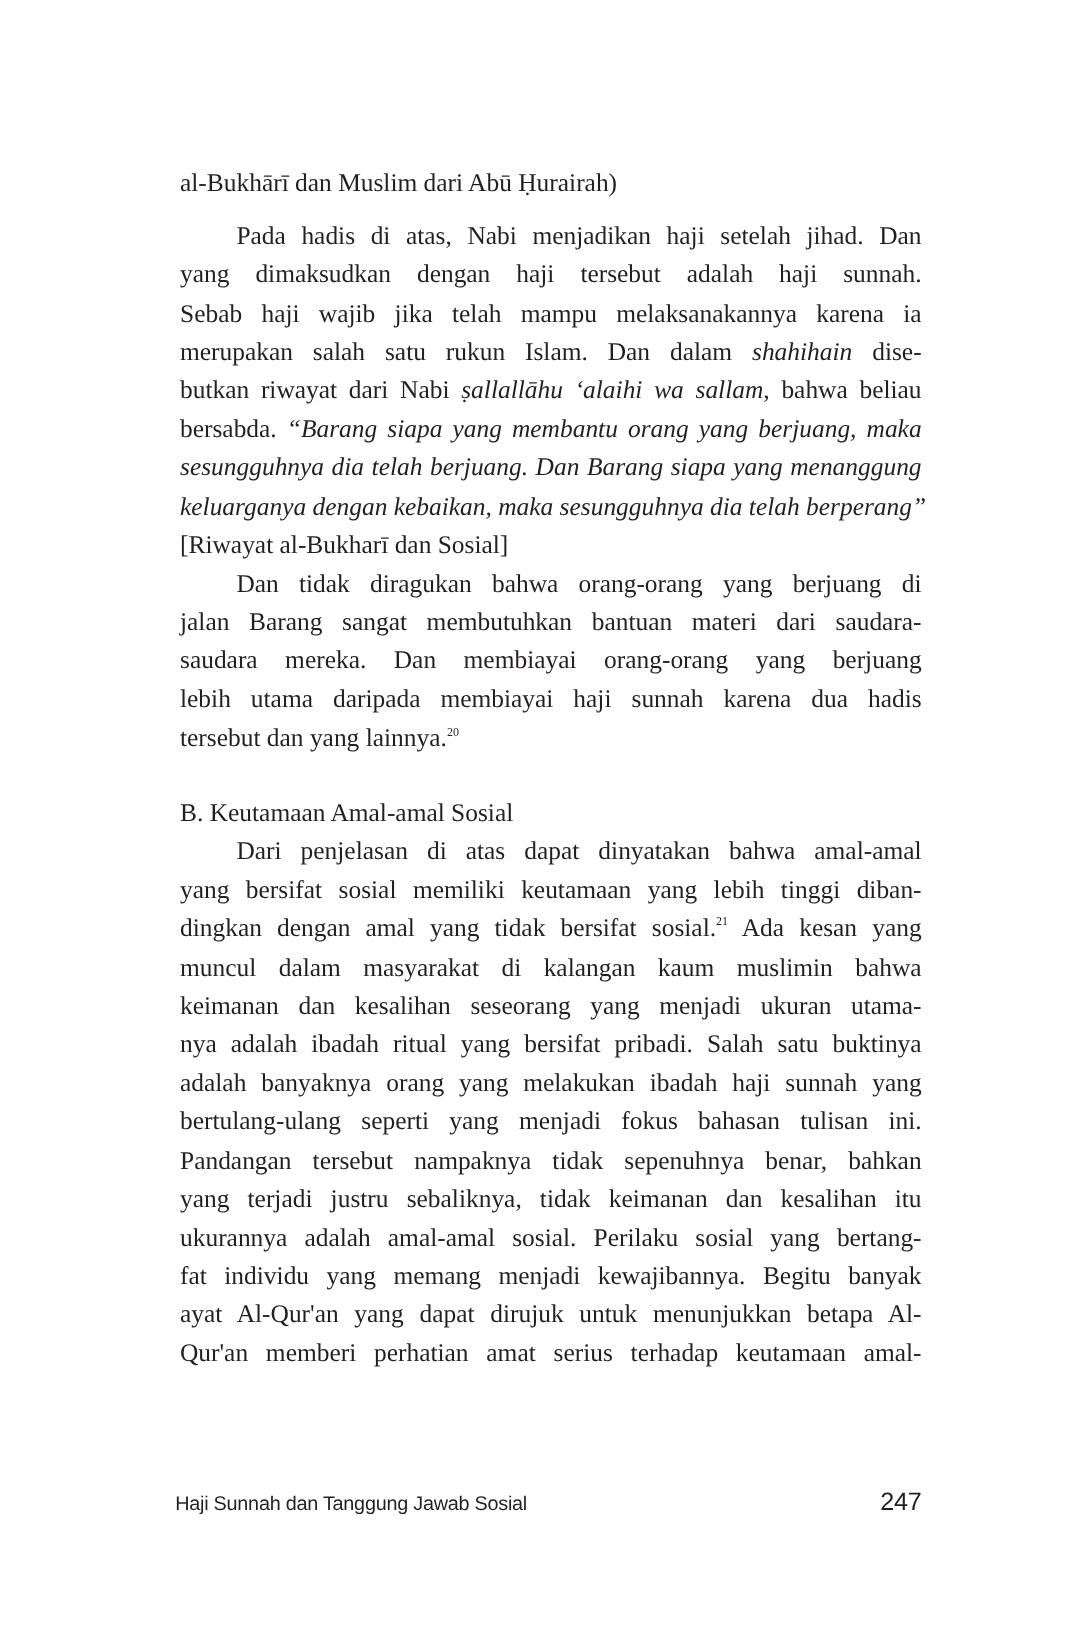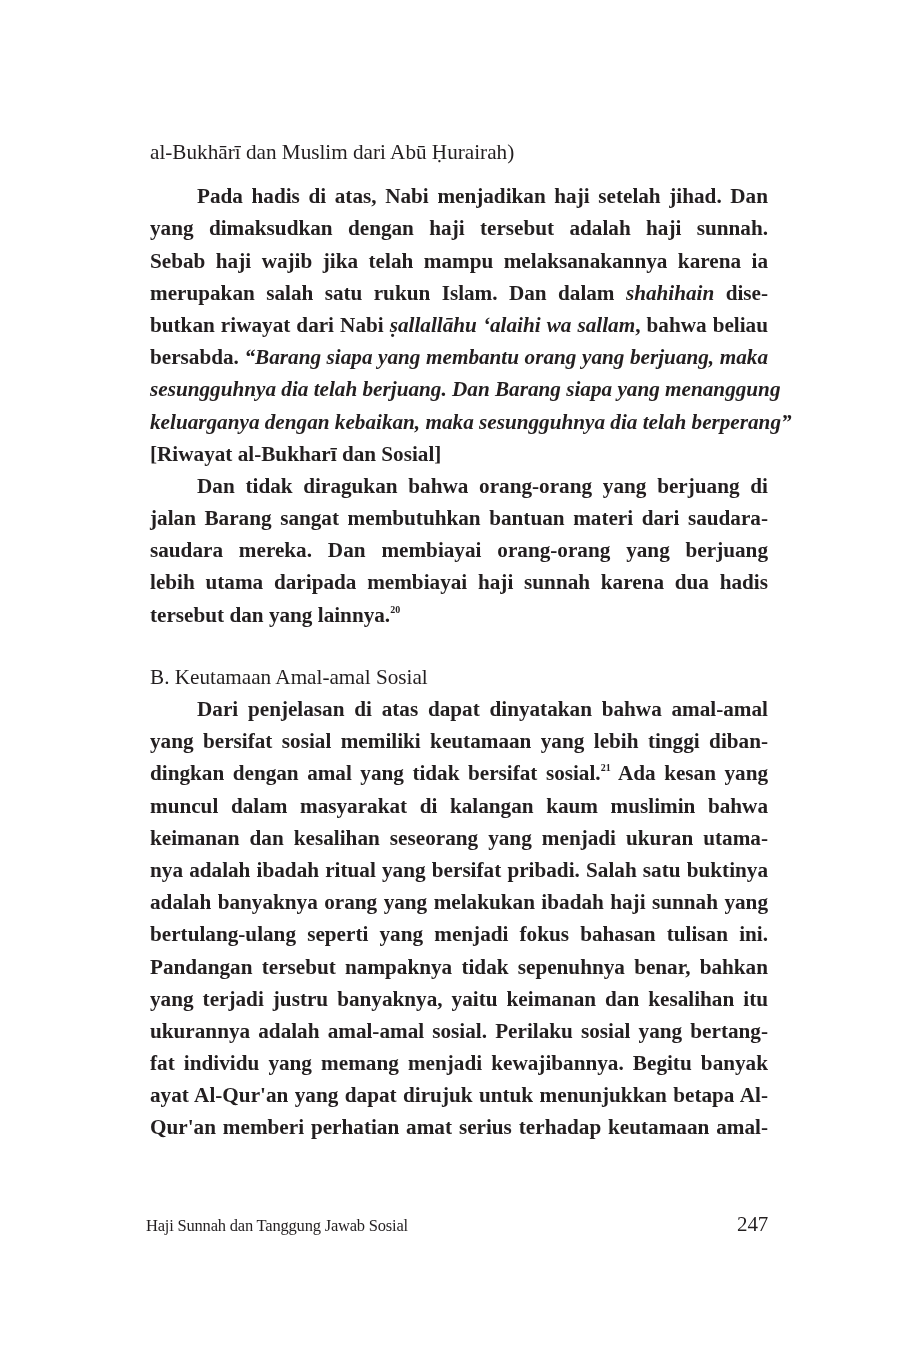--- a/index.html
+++ b/index.html
@@ -21,21 +21,20 @@
       top: 112px;
       width: 618px;
       font-size: 21.2px;
       line-height: 32.2px;
       text-align: justify;
       margin-top: 24px;
     }
     .para {
       margin: 0;
       text-indent: 0;
-      font-weight: bold;
     }
     .line {
       display: block;
       text-align: justify;
       text-align-last: justify;
       white-space: nowrap;
       height: 32.2px;
     }
     .line.last {
       text-align-last: left;
@@ -51,24 +50,24 @@
       line-height: 0;
       vertical-align: 9px;
     }
     .section-heading {
       font-weight: normal;
       height: 32.2px;
       display: block;
     }
     .footer {
       position: absolute;
-      top: 1212px;
+      top: 1240px;
       left: 146px;
       width: 622px;
-      font-family: Liberation Serif, serif;
+      font-family: Liberation Sans, sans-serif;
       font-size: 16.5px;
       color: #231f20;
       display: flex;
       justify-content: space-between;
       align-items: baseline;
       letter-spacing: -0.2px;
       gap: 32px;
     }
     .footer .page-number {
       font-size: 21px;
@@ -110,21 +109,21 @@
   <div class="para">
     <span class="line first-indent">Dari penjelasan di atas dapat dinyatakan bahwa amal-amal</span>
     <span class="line">yang bersifat sosial memiliki keutamaan yang lebih tinggi diban-</span>
     <span class="line"><span>dingkan dengan amal yang tidak bersifat sosial.</span><sup>21</sup><span> Ada kesan yang</span></span>
     <span class="line">muncul dalam masyarakat di kalangan kaum muslimin bahwa</span>
     <span class="line">keimanan dan kesalihan seseorang yang menjadi ukuran utama-</span>
     <span class="line">nya adalah ibadah ritual yang bersifat pribadi. Salah satu buktinya</span>
     <span class="line">adalah banyaknya orang yang melakukan ibadah haji sunnah yang</span>
     <span class="line">bertulang-ulang seperti yang menjadi fokus bahasan tulisan ini.</span>
     <span class="line">Pandangan tersebut nampaknya tidak sepenuhnya benar, bahkan</span>
-    <span class="line">yang terjadi justru banyaknya, yaitu keimanan dan kesalihan itu</span>
+    <span class="line">yang terjadi justru sebaliknya, tidak keimanan dan kesalihan itu</span>
     <span class="line">ukurannya adalah amal-amal sosial. Perilaku sosial yang bertang-</span>
     <span class="line">fat individu yang memang menjadi kewajibannya. Begitu banyak</span>
     <span class="line">ayat Al-Qur'an yang dapat dirujuk untuk menunjukkan betapa Al-</span>
     <span class="line">Qur'an memberi perhatian amat serius terhadap keutamaan amal-</span>
   </div>
 </div>
 
 <div class="footer">
   <span>Haji Sunnah dan Tanggung Jawab Sosial</span>
   <span class="page-number">247</span>

